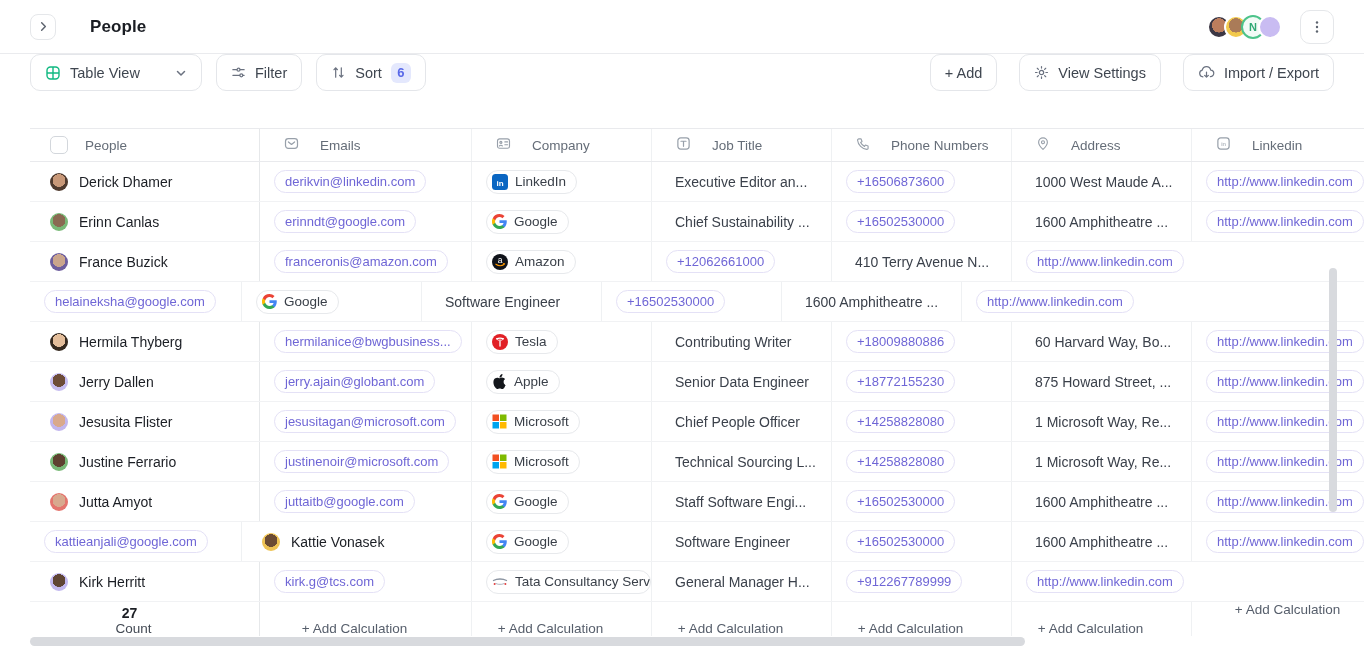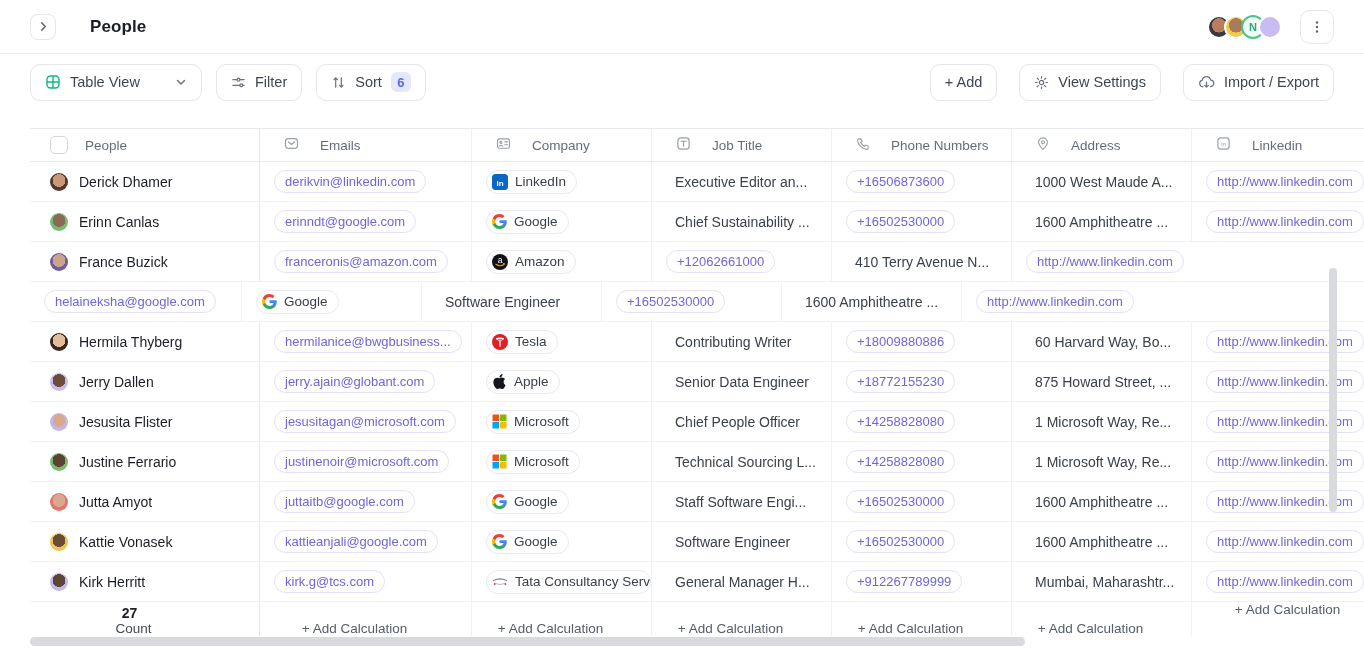--- a/index.html
+++ b/index.html
@@ -16,21 +16,21 @@
   .topbar-right { margin-left:auto; display:flex; align-items:center; gap:18px; }
   .presence { display:flex; align-items:center; }
   .av { width:24px; height:24px; border-radius:50%; border:2px solid #fff; margin-left:-7px; }
   .av:first-child { margin-left:0; }
   .av.initial { display:flex; align-items:center; justify-content:center;
     font-size:11px; font-weight:700; }
   .kebab-btn { width:34px; height:34px; border:1px solid #e5e7ea; border-radius:10px;
     background:#fff; display:flex; align-items:center; justify-content:center; cursor:pointer; }
 
   
-  .toolbar { height:56px; display:flex; align-items:center; padding:0 30px; gap:14px; }
+  .toolbar { height:56px; display:flex; align-items:flex-start; padding:0 30px; gap:14px; }
   .btn { display:inline-flex; align-items:center; gap:9px; height:37px; padding:0 14px;
     border:1px solid #e4e6ea; border-radius:10px; background:#fff; font-size:14.5px;
     color:#3f4650; font-weight:500; cursor:pointer; white-space:nowrap; }
   .btn svg { flex:0 0 auto; }
   .view-btn { width:172px; justify-content:space-between; }
   .view-btn .lbl-wrap { display:flex; align-items:center; gap:9px; }
   .sort-badge { min-width:20px; height:20px; padding:0 4px; border-radius:6px;
     background:#e4e8fd; color:#5868e8; display:flex; align-items:center;
     justify-content:center; font-size:13px; font-weight:600; }
   .toolbar-right { margin-left:auto; display:flex; align-items:center; gap:22px; }
@@ -459,26 +459,26 @@
           <div class="cell c3 cell-text">Staff Software Engi...</div>
           <div class="cell c4 cell-chip">
             <span class="chip">+16502530000</span>
           </div>
           <div class="cell c5 cell-text">1600 Amphitheatre ...</div>
           <div class="cell c6 cell-link">
             <span class="chip">http://www.linkedin.com</span>
           </div>
         </div>
         <div class="tr">
+          <div class="cell c1 cell-chip">
+            <span class="chip">kattieanjali@google.com</span>
+          </div>
           <div class="cell c0 cell-name">
             <span class="row-avatar" style="background: radial-gradient(circle at 50% 42%, rgb(107, 75, 51) 0px, rgb(107, 75, 51) 46%, rgb(238, 195, 85) 47%);"></span>
             <span class="name-txt">Kattie Vonasek</span>
-          </div>
-          <div class="cell c1 cell-chip">
-            <span class="chip">kattieanjali@google.com</span>
           </div>
           <div class="cell c2 cell-chip">
             <span class="co-chip">
               <span style="display: inline-flex; align-items: center;">
                 <svg width="15" height="15" viewBox="0 0 24 24">
                   <path fill="#4285F4" d="M23.64 12.2c0-.82-.07-1.6-.2-2.36H12v4.47h6.53a5.59 5.59 0 01-2.42 3.66v3.04h3.92c2.29-2.11 3.61-5.22 3.61-8.81z"></path>
                   <path fill="#34A853" d="M12 24c3.27 0 6.01-1.08 8.02-2.94l-3.92-3.04c-1.08.73-2.47 1.16-4.1 1.16-3.15 0-5.82-2.13-6.77-4.99H1.18v3.14A12 12 0 0012 24z"></path>
                   <path fill="#FBBC05" d="M5.23 14.19A7.2 7.2 0 014.85 12c0-.76.14-1.5.38-2.19V6.67H1.18a12 12 0 000 10.66l4.05-3.14z"></path>
                   <path fill="#EA4335" d="M12 4.82c1.78 0 3.37.61 4.63 1.82l3.47-3.47A11.97 11.97 0 0012 0 12 12 0 001.18 6.67l4.05 3.14C6.18 6.95 8.85 4.82 12 4.82z"></path>
                 </svg>
@@ -513,21 +513,20 @@
                   <circle cx="13.4" cy="10" r="1" fill="#e23d3d"></circle>
                 </svg>
               </span>
               <span>Tata Consultancy Services</span>
             </span>
           </div>
           <div class="cell c3 cell-text">General Manager H...</div>
           <div class="cell c4 cell-chip">
             <span class="chip">+912267789999</span>
           </div>
-          <div class="cell c5 cell-text">Mumbai, Maharashtr...</div>
           <div class="cell c6 cell-link">
             <span class="chip">http://www.linkedin.com</span>
           </div>
         </div>
       </div>
     <div class="tfoot">
         <div class="cell c0">
           <span class="count-val">27</span>
           <span class="count-lbl">Count</span>
         </div>

